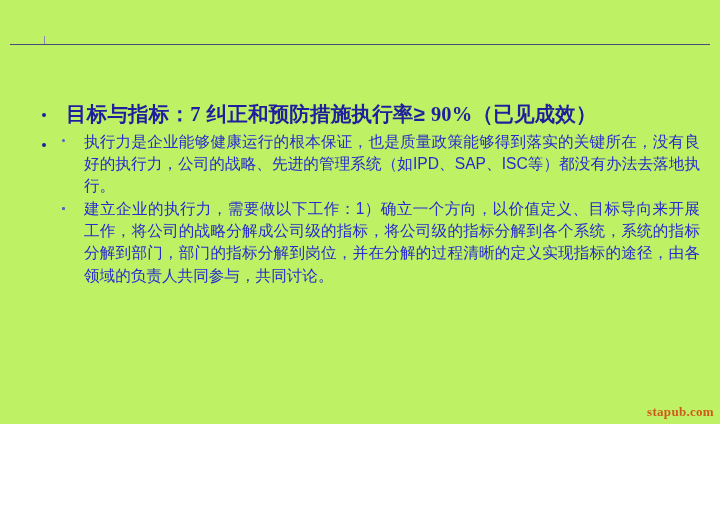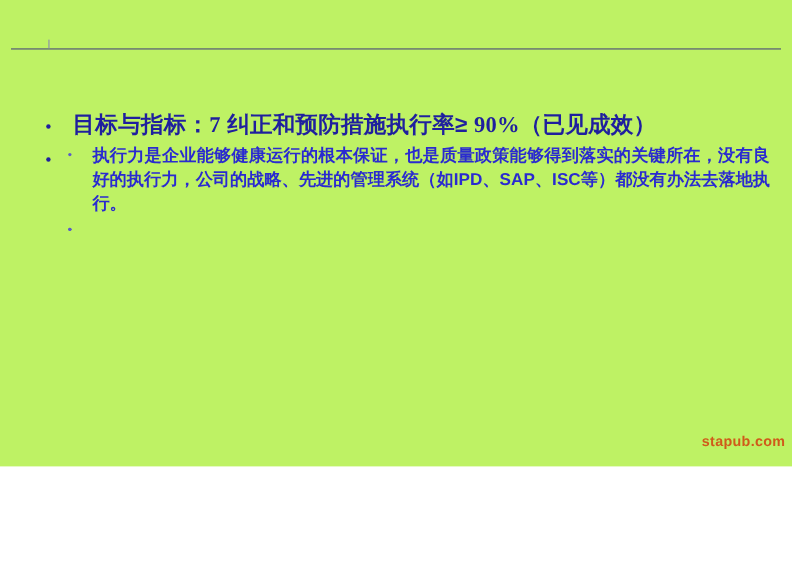--- a/index.html
+++ b/index.html
@@ -65,42 +65,42 @@
     border-radius: 50%;
   }
   .l1 .num {
     font-family: "Liberation Serif", serif;
     font-weight: bold;
   }
   .l2 {
     position: relative;
     padding-left: 56px;
     color: #2a2ad0;
-    font-weight: bold;
+    font-weight: normal;
     font-size: 15.6px;
     line-height: 1.42;
     text-align: justify;
     margin-bottom: 1px;
   }
   .l2 .bullet {
     position: absolute;
     left: 34px;
     top: 0.56em;
     width: 3px;
     height: 3px;
     background: #5c5cc8;
     border-radius: 50%;
   }
   .watermark {
     position: absolute;
     right: 6px;
-    bottom: 16px;
+    bottom: 4px;
     color: #d05a1a;
     font-size: 13px;
-    font-family: Liberation Sans, sans-serif;
+    font-family: Liberation Serif, serif;
     font-weight: bold;
     letter-spacing: 0.3px;
   }
 </style>
 </head>
 <body>
 
 <div class="slide">
 
   <div class="top-rule"></div>
@@ -118,20 +118,20 @@
 
     <div class="l2">
       <span class="bullet"></span><span>执行力是企业能够健康运行的根本保证，也是质量政策能够得到落实的关键所在，没有良好的执行力，公司的战略、先进的管理系统（如IPD、SAP、ISC等）都没有办法去落地执行。</span>
     </div>
 
     <div class="l2">
       <span class="bullet"></span>
     </div>
 
     <div class="l2">
-      <span class="bullet"></span>
+      <span class="bullet"></span><span>建立企业的执行力，需要做以下工作：1）确立一个方向，以价值定义、目标导向来开展工作，将公司的战略分解成公司级的指标，将公司级的指标分解到各个系统，系统的指标分解到部门，部门的指标分解到岗位，并在分解的过程清晰的定义实现指标的途径，由各领域的负责人共同参与，共同讨论。</span>
     </div>
 
   </div>
 
   <div class="watermark">stapub.com</div>
 
 </div>
 
 </body></html>

